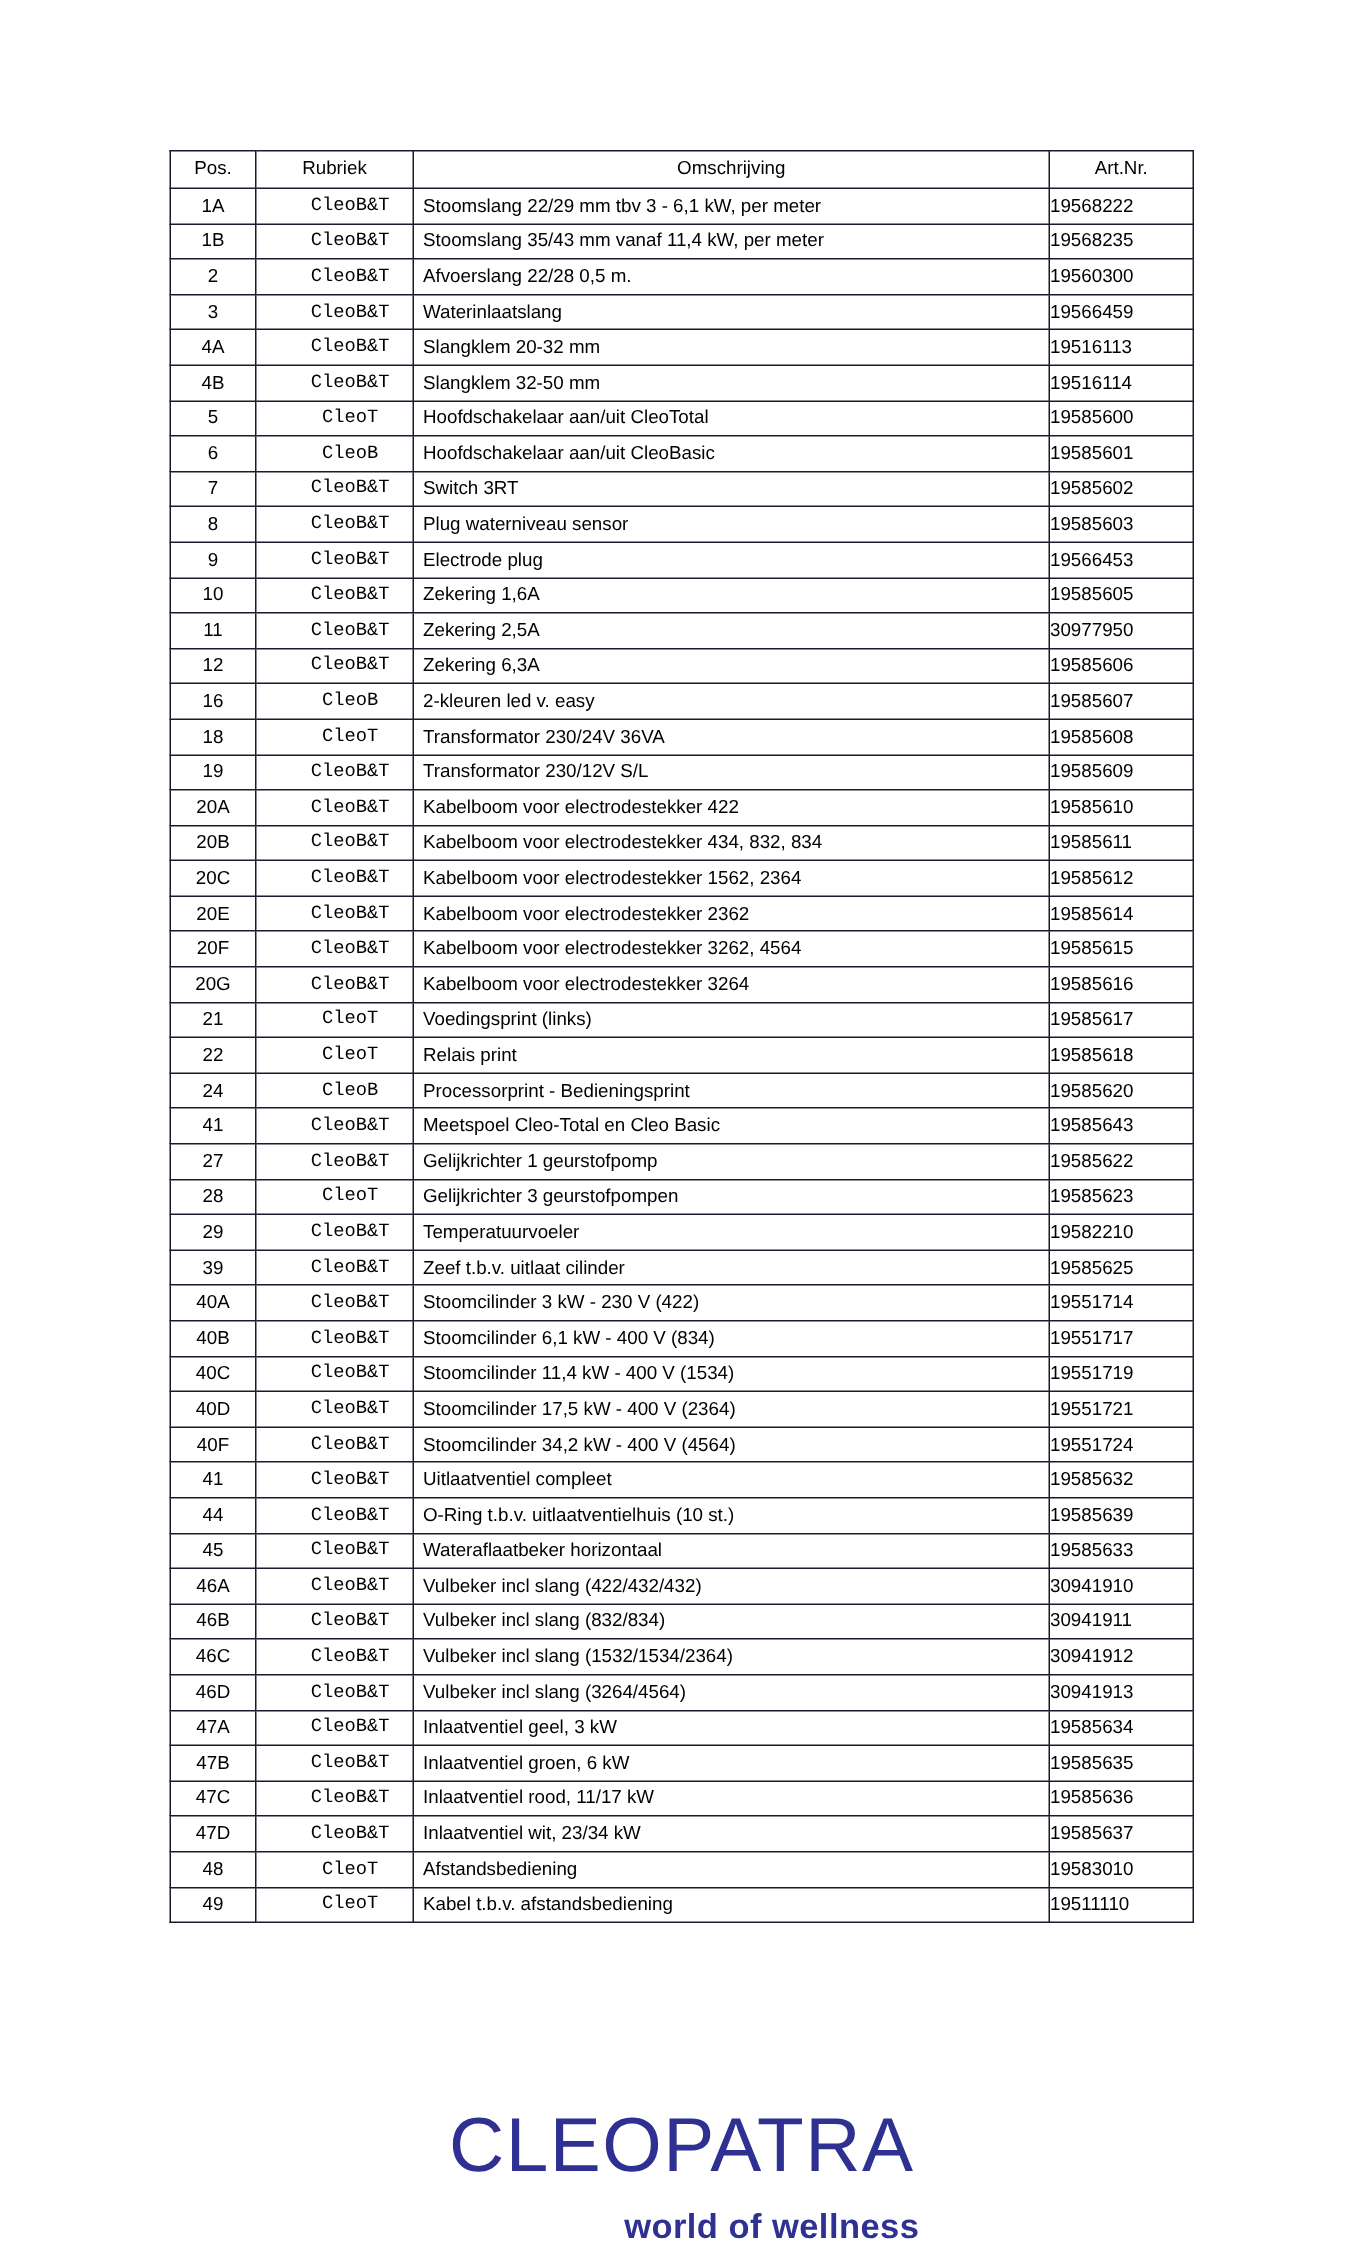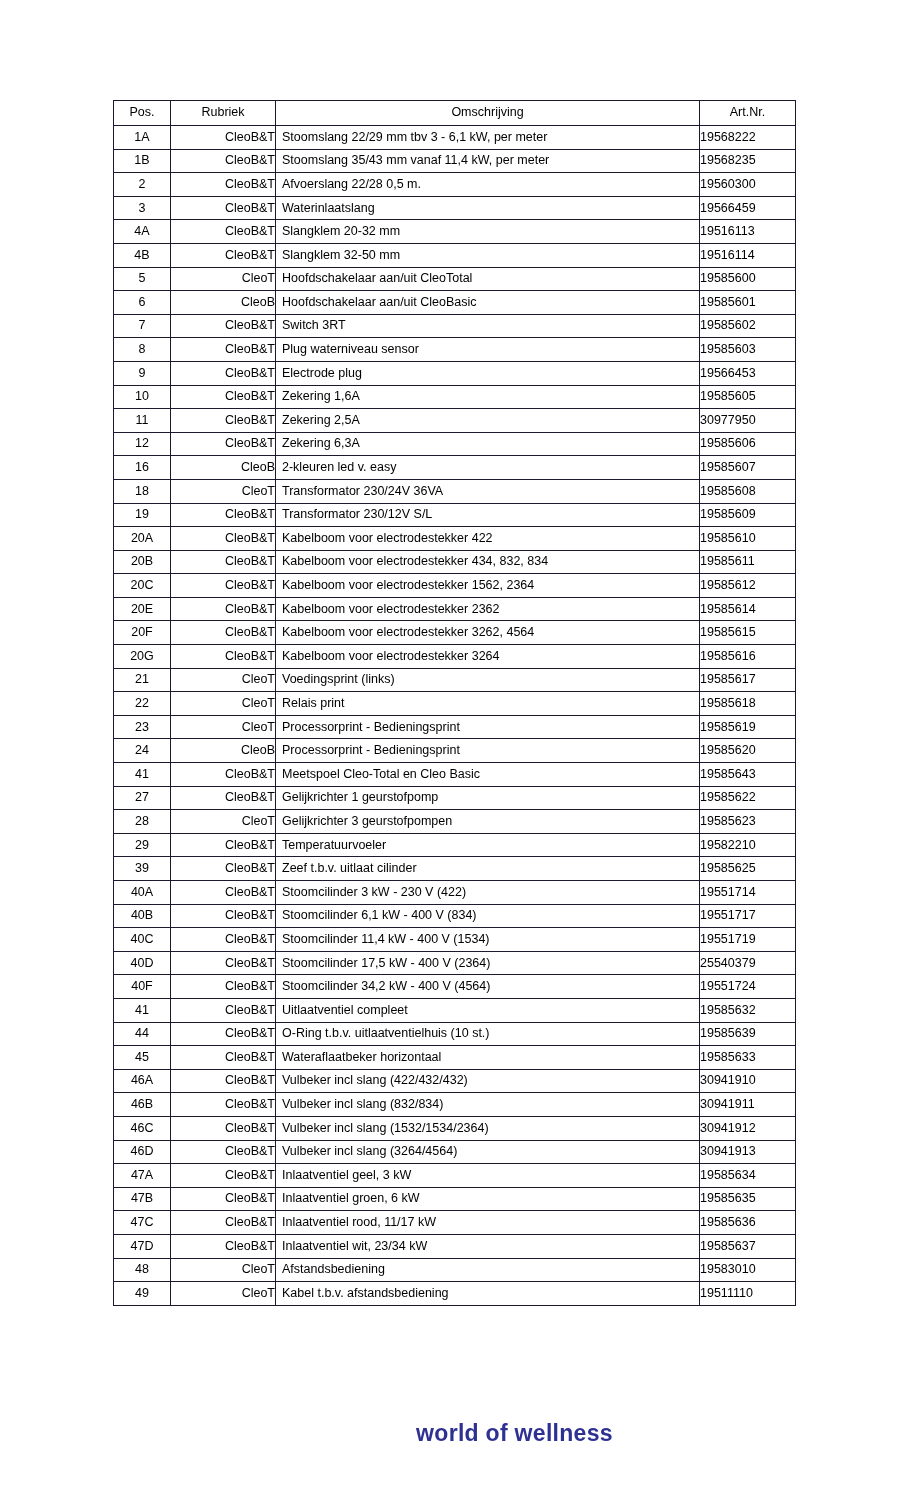--- a/index.html
+++ b/index.html
@@ -47,22 +47,23 @@
   }
   .parts-table thead th {
     text-align: center;
     font-weight: normal;
     height: 24px;
   }
   td.pos {
     text-align: center;
   }
   td.rub {
-    text-align: right;
+    text-align: center;
     padding-left: 21px;
+    font-family: Liberation Mono, monospace;
   }
   td.oms {
     text-align: left;
     padding-left: 6px;
   }
   td.art {
   }
   
   .logo-wrap {
     position: absolute;
@@ -254,26 +255,20 @@
           <td class="oms">Voedingsprint (links)</td>
           <td class="art">19585617</td>
         </tr>
         <tr>
           <td class="pos">22</td>
           <td class="rub">CleoT</td>
           <td class="oms">Relais print</td>
           <td class="art">19585618</td>
         </tr>
         <tr>
-          <td class="pos">23</td>
-          <td class="rub">CleoT</td>
-          <td class="oms">Processorprint - Bedieningsprint</td>
-          <td class="art">19585619</td>
-        </tr>
-        <tr>
           <td class="pos">24</td>
           <td class="rub">CleoB</td>
           <td class="oms">Processorprint - Bedieningsprint</td>
           <td class="art">19585620</td>
         </tr>
         <tr>
           <td class="pos">41</td>
           <td class="rub">CleoB&amp;T</td>
           <td class="oms">Meetspoel Cleo-Total en Cleo Basic</td>
           <td class="art">19585643</td>
@@ -317,21 +312,21 @@
         <tr>
           <td class="pos">40C</td>
           <td class="rub">CleoB&amp;T</td>
           <td class="oms"> Stoomcilinder 11,4 kW - 400 V (1534)</td>
           <td class="art">19551719</td>
         </tr>
         <tr>
           <td class="pos">40D</td>
           <td class="rub">CleoB&amp;T</td>
           <td class="oms"> Stoomcilinder 17,5 kW - 400 V (2364)</td>
-          <td class="art">25540379</td>
+          <td class="art">19551721</td>
         </tr>
         <tr>
           <td class="pos">40F</td>
           <td class="rub">CleoB&amp;T</td>
           <td class="oms"> Stoomcilinder 34,2 kW - 400 V (4564)</td>
           <td class="art">19551724</td>
         </tr>
         <tr>
           <td class="pos">41</td>
           <td class="rub">CleoB&amp;T</td>
@@ -407,16 +402,17 @@
         <tr>
           <td class="pos">49</td>
           <td class="rub">CleoT</td>
           <td class="oms">Kabel t.b.v. afstandsbediening</td>
           <td class="art">19511110</td>
         </tr>
       </tbody>
   </table>
 
   <div class="logo-wrap">
+    <div class="logo-main"><span class="cleo">CLEO</span><span class="patra">PATRA</span></div>
     <div class="logo-sub">world of wellness</div>
   </div>
 
 </div>
 
 </body></html>

